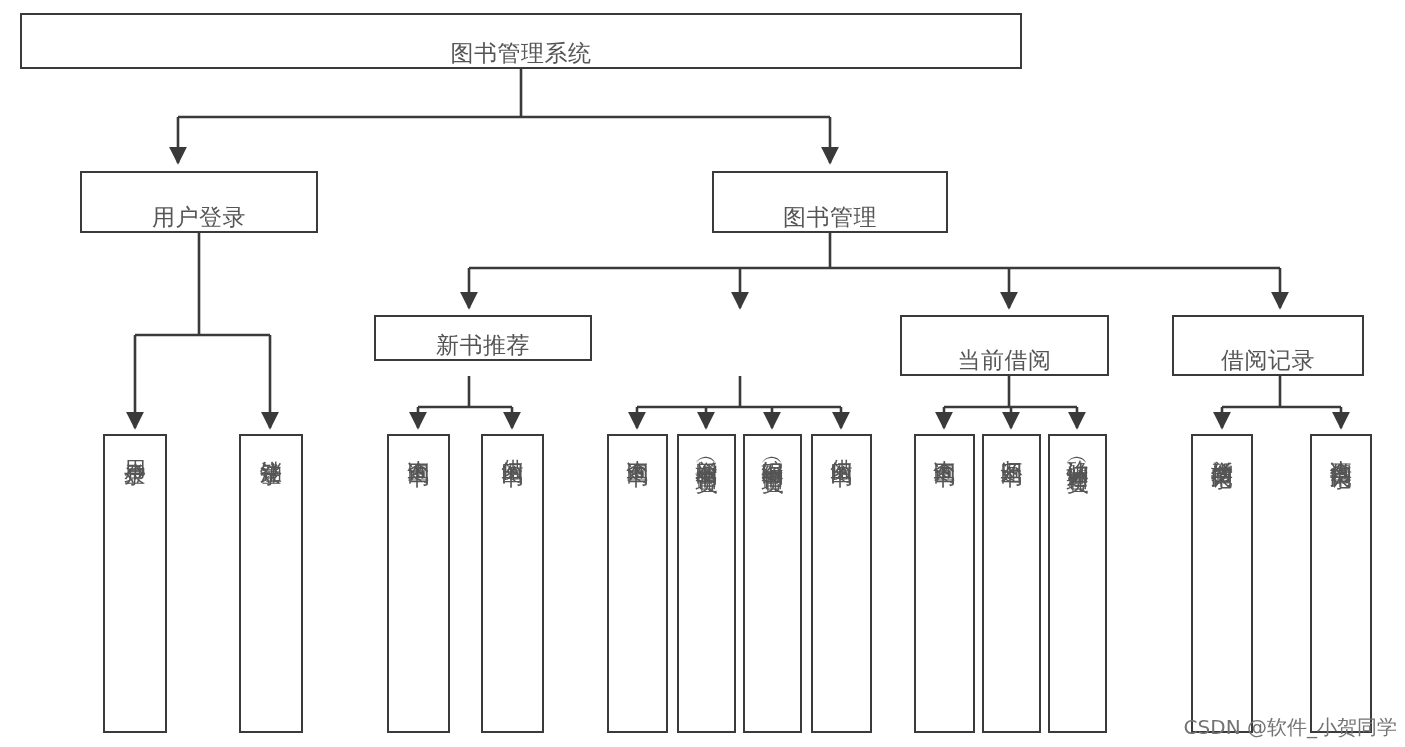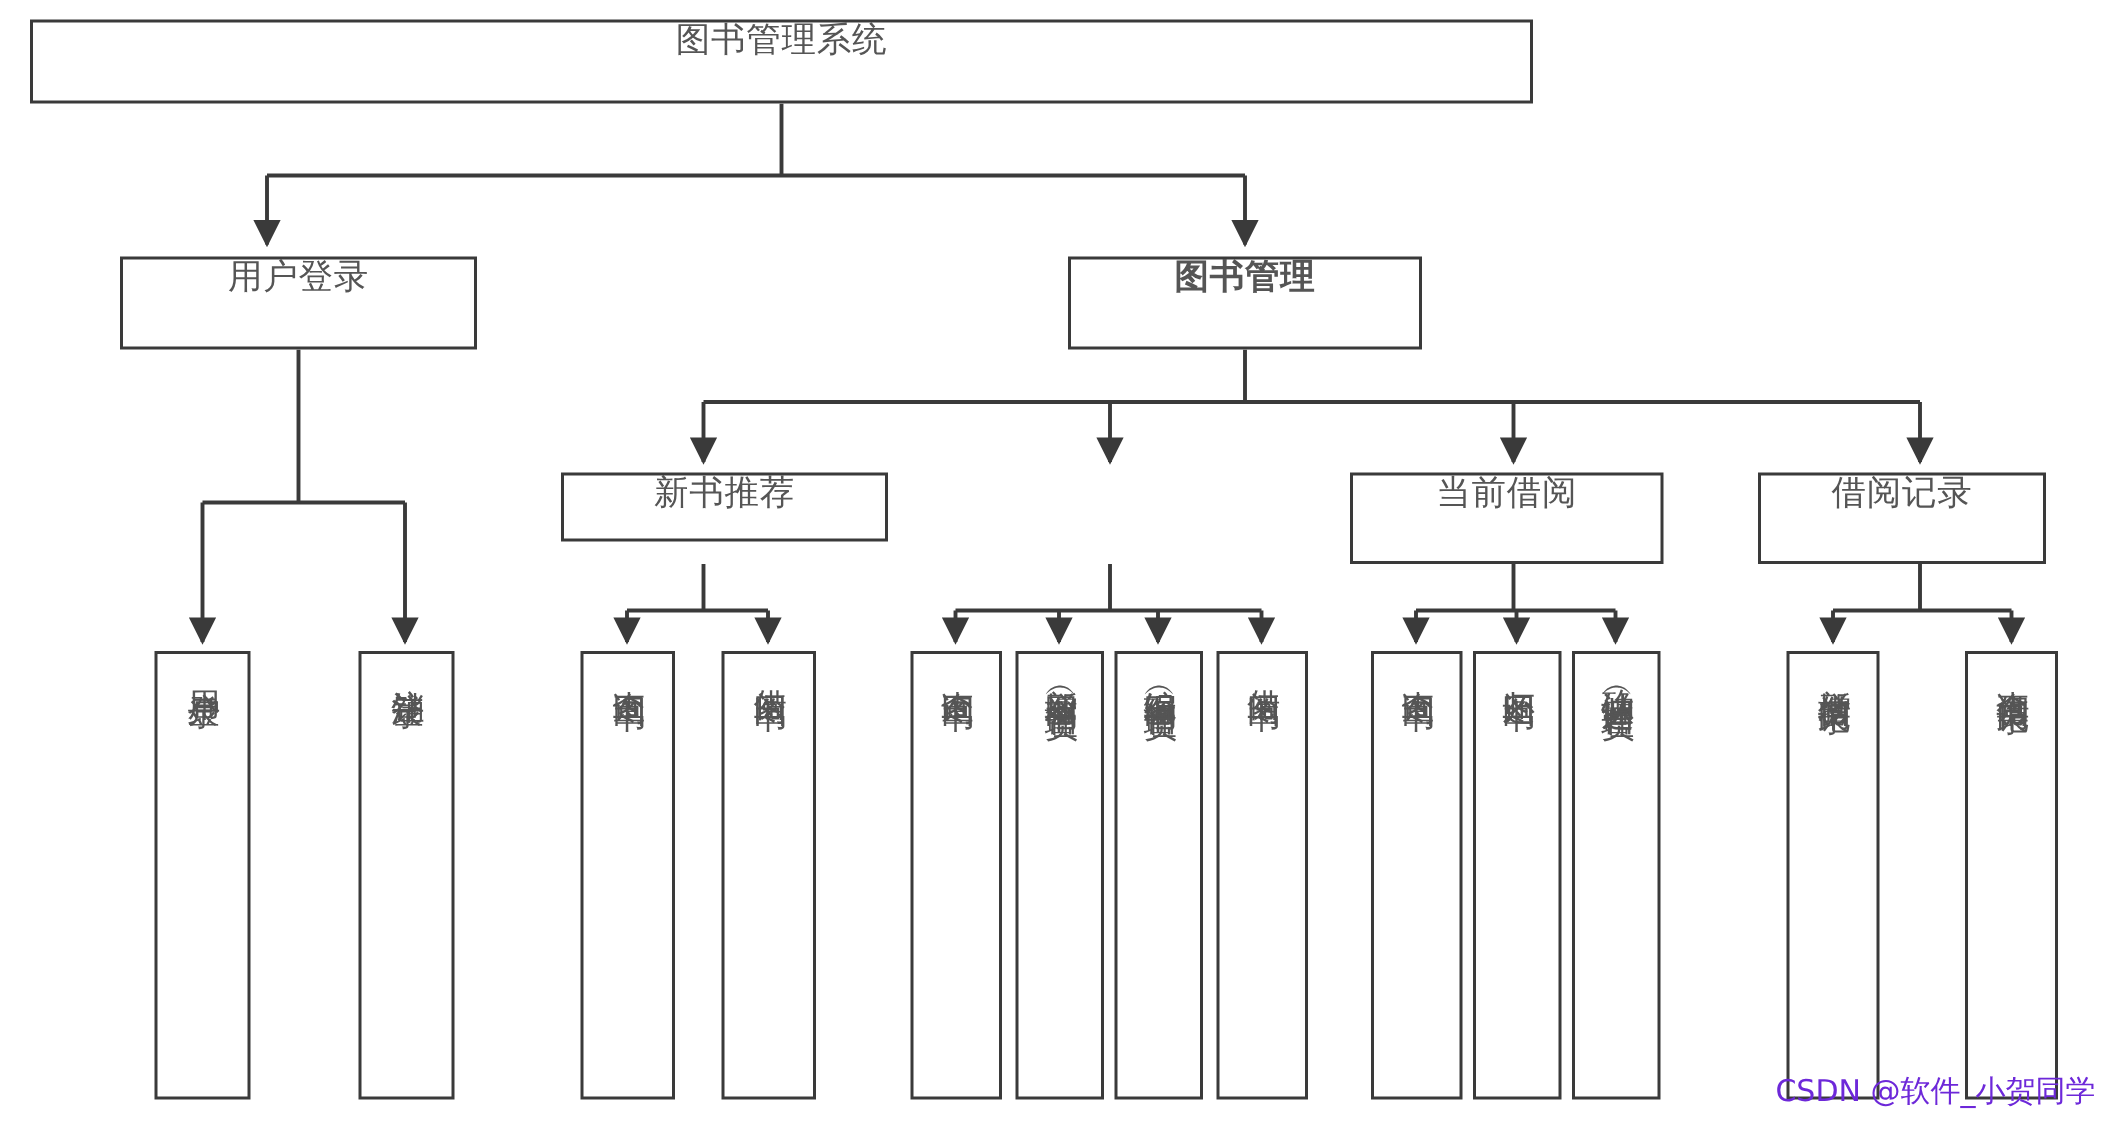--- a/index.html
+++ b/index.html
@@ -10,21 +10,21 @@
     height:747px;
     background:#ffffff;
     overflow:hidden;
   }
   .node{
     position:absolute;
     box-sizing:border-box;
     border:2.5px solid #3a3a3a;
     background:#ffffff;
     display:flex;
-    align-items:flex-start;
+    align-items:flex-end;
     justify-content:center;
     color:#4a4a4a;
     z-index:3;
   }
   .node .lbl{
     display:block;
     text-align:center;
     line-height:1.12;
     color:#555;
     letter-spacing:0.5px;
@@ -47,21 +47,21 @@
     left:0; top:0;
     width:1405px; height:747px;
     z-index:1;
     pointer-events:none;
   }
   .wm{
     position:absolute;
     right:8px;
     bottom:6px;
     font-size:20px;
-    color:#6d28d9;
+    color:#737373;
     z-index:5;
     white-space:nowrap;
     font-family:"DejaVu Sans","Liberation Sans",sans-serif;
   }
 </style>
 </head>
 <body>
 
 <div id="canvas">
 
@@ -115,21 +115,21 @@
     </g>
   </svg>
 
   <div class="node h" style="left:20px; top:13px; width:1002px; height:56px;">
     <span class="lbl">图书管理系统</span>
   </div>
 
   <div class="node h" style="left:80px; top:171px; width:238px; height:62px;">
     <span class="lbl">用户登录</span>
   </div>
-  <div class="node h" style="left:712px; top:171px; width:236px; height:62px;font-weight:bold;">
+  <div class="node h" style="left:712px; top:171px; width:236px; height:62px;">
     <span class="lbl">图书管理</span>
   </div>
 
   <div class="node h" style="left:360px; top:315px; width:218px; height:46px;margin-left:14px;">
     <span class="lbl">新书推荐</span>
   </div>
   <div class="node h" style="left:900px; top:315px; width:209px; height:61px;">
     <span class="lbl">当前借阅</span>
   </div>
   <div class="node h" style="left:1172px; top:315px; width:192px; height:61px;">

